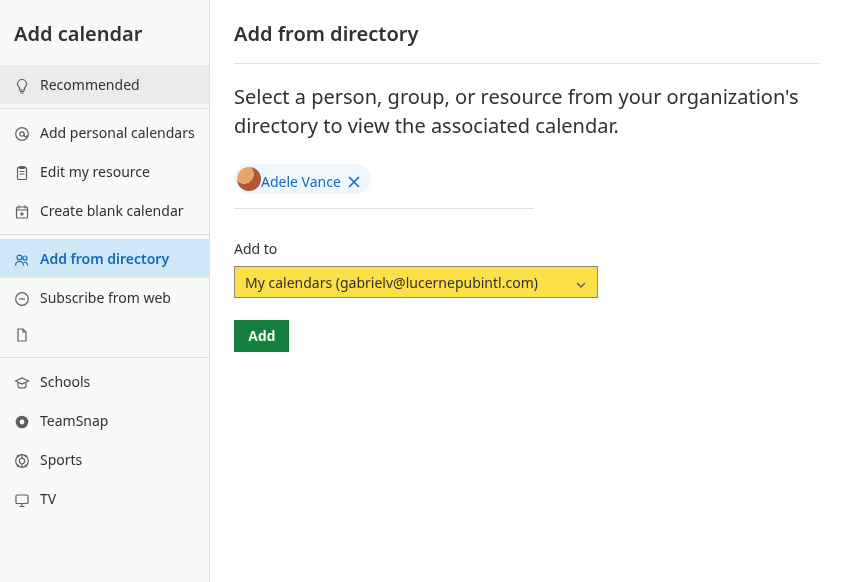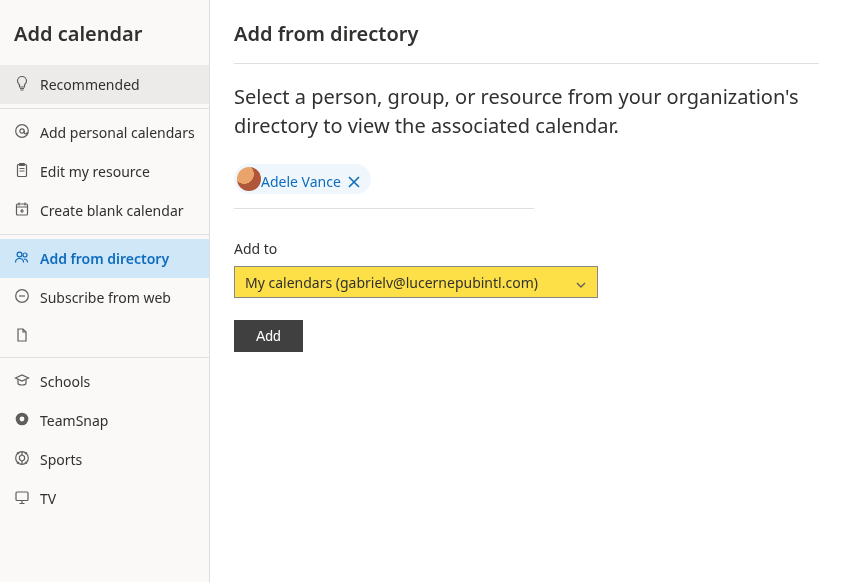--- a/index.html
+++ b/index.html
@@ -2,21 +2,21 @@
 <html><head>
   <meta charset="utf-8">
   <style>
     * { box-sizing: border-box; margin: 0; padding: 0; }
     body { font-family: "Segoe UI", system-ui, -apple-system, sans-serif; font-size: 14px; color: #323130; background: #fff; width: 843px; height: 582px; display: flex; overflow: hidden; }
 
     
     .sidebar { width: 210px; background: #faf9f8; border-right: 1px solid #e1dfdd; display: flex; flex-direction: column; }
     .sidebar-title { font-size: 20px; font-weight: 600; padding: 20px 14px 18px 14px; }
     .nav-divider { height: 1px; background: #e1dfdd; margin: 4px 0; }
-    .sidebar-item { display: flex; align-items: flex-start; gap: 10px; padding: 10px 14px; cursor: pointer; font-size: 14px; color: #323130; }
+    .sidebar-item { display: flex; align-items: flex-end; gap: 10px; padding: 10px 14px; cursor: pointer; font-size: 14px; color: #323130; }
     .sidebar-item.hl { background: #edebe9; }
     .sidebar-item.active { background: #d0e7f8; color: #0F6CBD; font-weight: 600; }
     .sidebar-item .icon { width: 16px; height: 16px; display: flex; align-items: center; justify-content: center; flex-shrink: 0; }
     .sidebar-item .icon svg { width: 16px; height: 16px; stroke: #605e5c; fill: none; stroke-width: 1.2; }
     .sidebar-item.active .icon svg { stroke: #0F6CBD; }
 
     
     .main { flex: 1; padding: 20px 24px; }
     .page-title { font-size: 20px; font-weight: 600; margin-bottom: 16px; }
     .rule { border: none; border-top: 1px solid #e1dfdd; margin-bottom: 18px; }
@@ -27,21 +27,21 @@
     .avatar { width: 24px; height: 24px; border-radius: 50%; background: radial-gradient(circle at 30% 30%, #e8a46a 0 40%, #b0563a 41% 100%); flex-shrink: 0; }
     .chip-name { color: #0F6CBD; font-size: 14px; }
     .chip-x { width: 18px; height: 18px; display: flex; align-items: center; justify-content: center; cursor: pointer; margin-left: 4px; }
     .chip-x svg { width: 12px; height: 12px; stroke: #0F6CBD; stroke-width: 1.6; }
 
     .field-label { font-size: 14px; margin-bottom: 8px; display: block; }
     .select { width: 364px; height: 32px; border: 1px solid #8a8886; display: flex; align-items: center; justify-content: space-between; padding: 0 10px; font-size: 14px; color: #323130; cursor: pointer; background: #fde047; margin-bottom: 22px; }
     .select .chev { width: 12px; height: 12px; }
     .select .chev svg { width: 12px; height: 12px; stroke: #605e5c; stroke-width: 1.4; fill: none; }
 
-    .btn-primary { background: #404040; color: #fff; border: none; padding: 8px 22px; font-size: 14px; font-weight: 400; cursor: pointer; }
+    .btn-primary { background: #15803d; color: #fff; border: none; padding: 8px 14px; font-size: 14px; font-weight: 700; cursor: pointer; }
   </style>
 </head>
 <body>
 
 <aside class="sidebar">
   <h1 class="sidebar-title">Add calendar</h1>
   <div id="nav-host">
       <div class="sidebar-item hl">
         <span class="icon">
           <svg viewBox="0 0 16 16">

